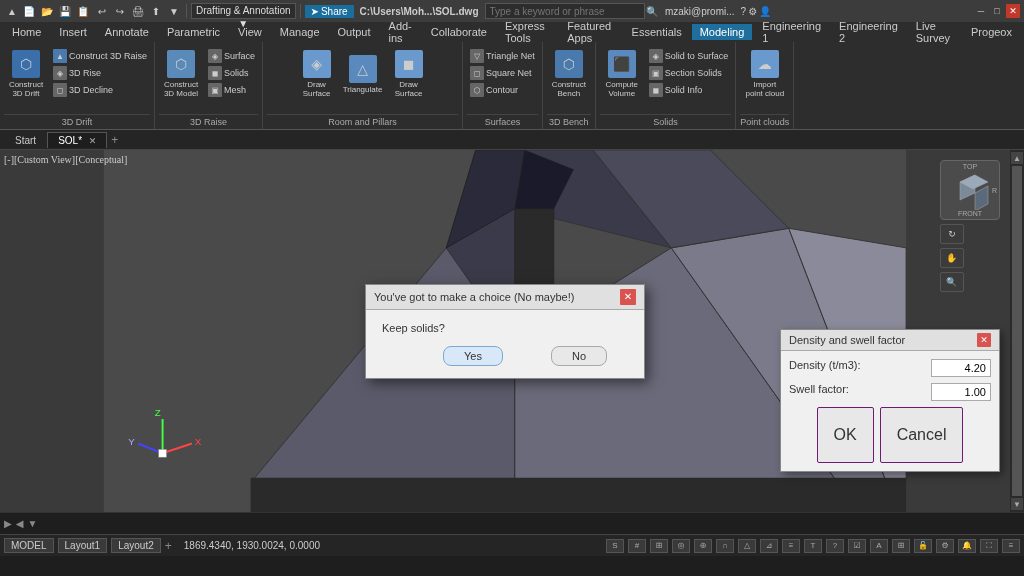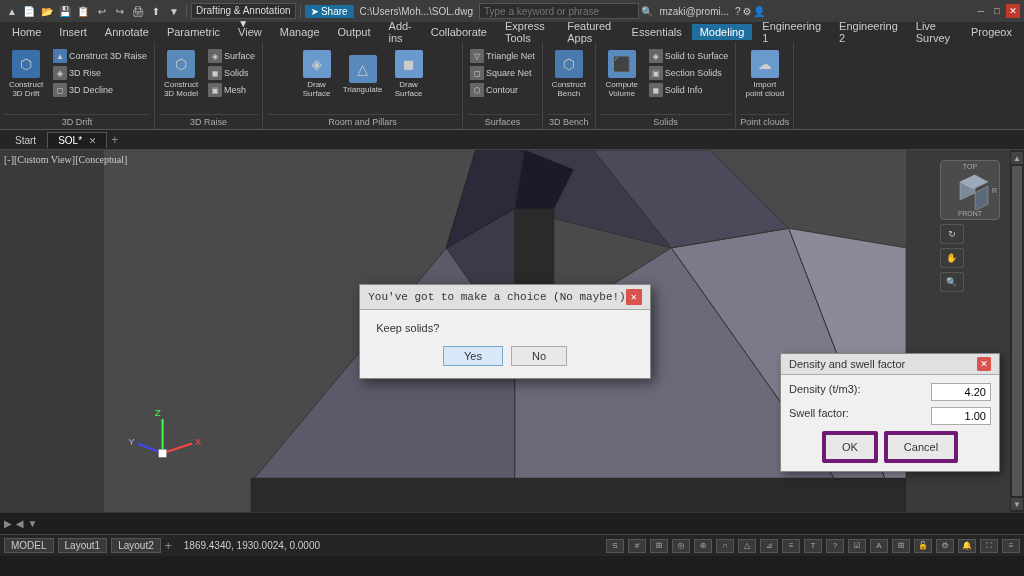--- a/index.html
+++ b/index.html
@@ -28,21 +28,21 @@
       display: flex; align-items: center; gap: 2px; cursor: pointer; flex-direction: column;
     }
     #top-bar .share-btn {
       background: #1a6e9e;
       color: white;
       padding: 1px 6px;
       font-size: 10px;
       cursor: pointer;
       display: flex; align-items: center; gap: 2px;
     }
-    #top-bar .filepath { color: #ccc; font-size: 10px; margin: 0 4px; }
+    #top-bar .filepath { color: #ccc; font-size: 10px; margin: 0 4px; font-weight: bold; }
     #top-bar .search-bar {
       background: #2d2d2d;
       border: 1px solid #555;
       color: #aaa;
       font-size: 10px;
       padding: 1px 4px;
       width: 160px;
       height: 16px;
     }
     #top-bar .user-info { color: #ccc; font-size: 10px; margin-left: 4px; }
@@ -271,21 +271,20 @@
     }
     #modal-title-bar {
       background: #e0e0e0;
       border-bottom: 1px solid #aaa;
       padding: 4px 8px;
       display: flex;
       align-items: center;
       justify-content: space-between;
       font-size: 11px;
       color: #333;
-      font-family: Liberation Mono, monospace;
     }
     #modal-close-btn {
       width: 16px; height: 16px;
       background: #d9534f;
       color: white;
       display: flex; align-items: center; justify-content: center;
       font-size: 10px;
       cursor: pointer;
       border-radius: 1px;
     }
@@ -302,21 +301,22 @@
       gap: 8px;
       justify-content: center;
     }
     .modal-btn {
       padding: 3px 20px;
       font-size: 11px;
       cursor: pointer;
       border: 1px solid #aaa;
       background: #e8e8e8;
       color: #333;
-      border-radius: 0;
+      border-radius: 8px;
+      margin-left: 40px;
     }
     .modal-btn.primary {
       background: #d8e8f8;
       border-color: #7aabcf;
     }
 
     
     #density-panel {
       position: absolute;
       bottom: 40px;
@@ -369,24 +369,24 @@
       padding: 0 4px;
       text-align: right;
     }
     #density-ok-cancel {
       display: flex;
       gap: 6px;
       justify-content: center;
       margin-top: 4px;
     }
     .density-btn {
-      padding: 6px 16px;
-      font-size: 11px;
-      cursor: pointer;
-      border: 4px solid #701a75;
+      padding: 18px 16px;
+      font-size: 16px;
+      cursor: pointer;
+      border: 1px solid #701a75;
       background: #e8e8e8;
       color: #333;
       border-radius: 2px;
     }
 
     
     #viewport-scrollbar {
       width: 14px;
       background: #2a2a2a;
       display: flex;

